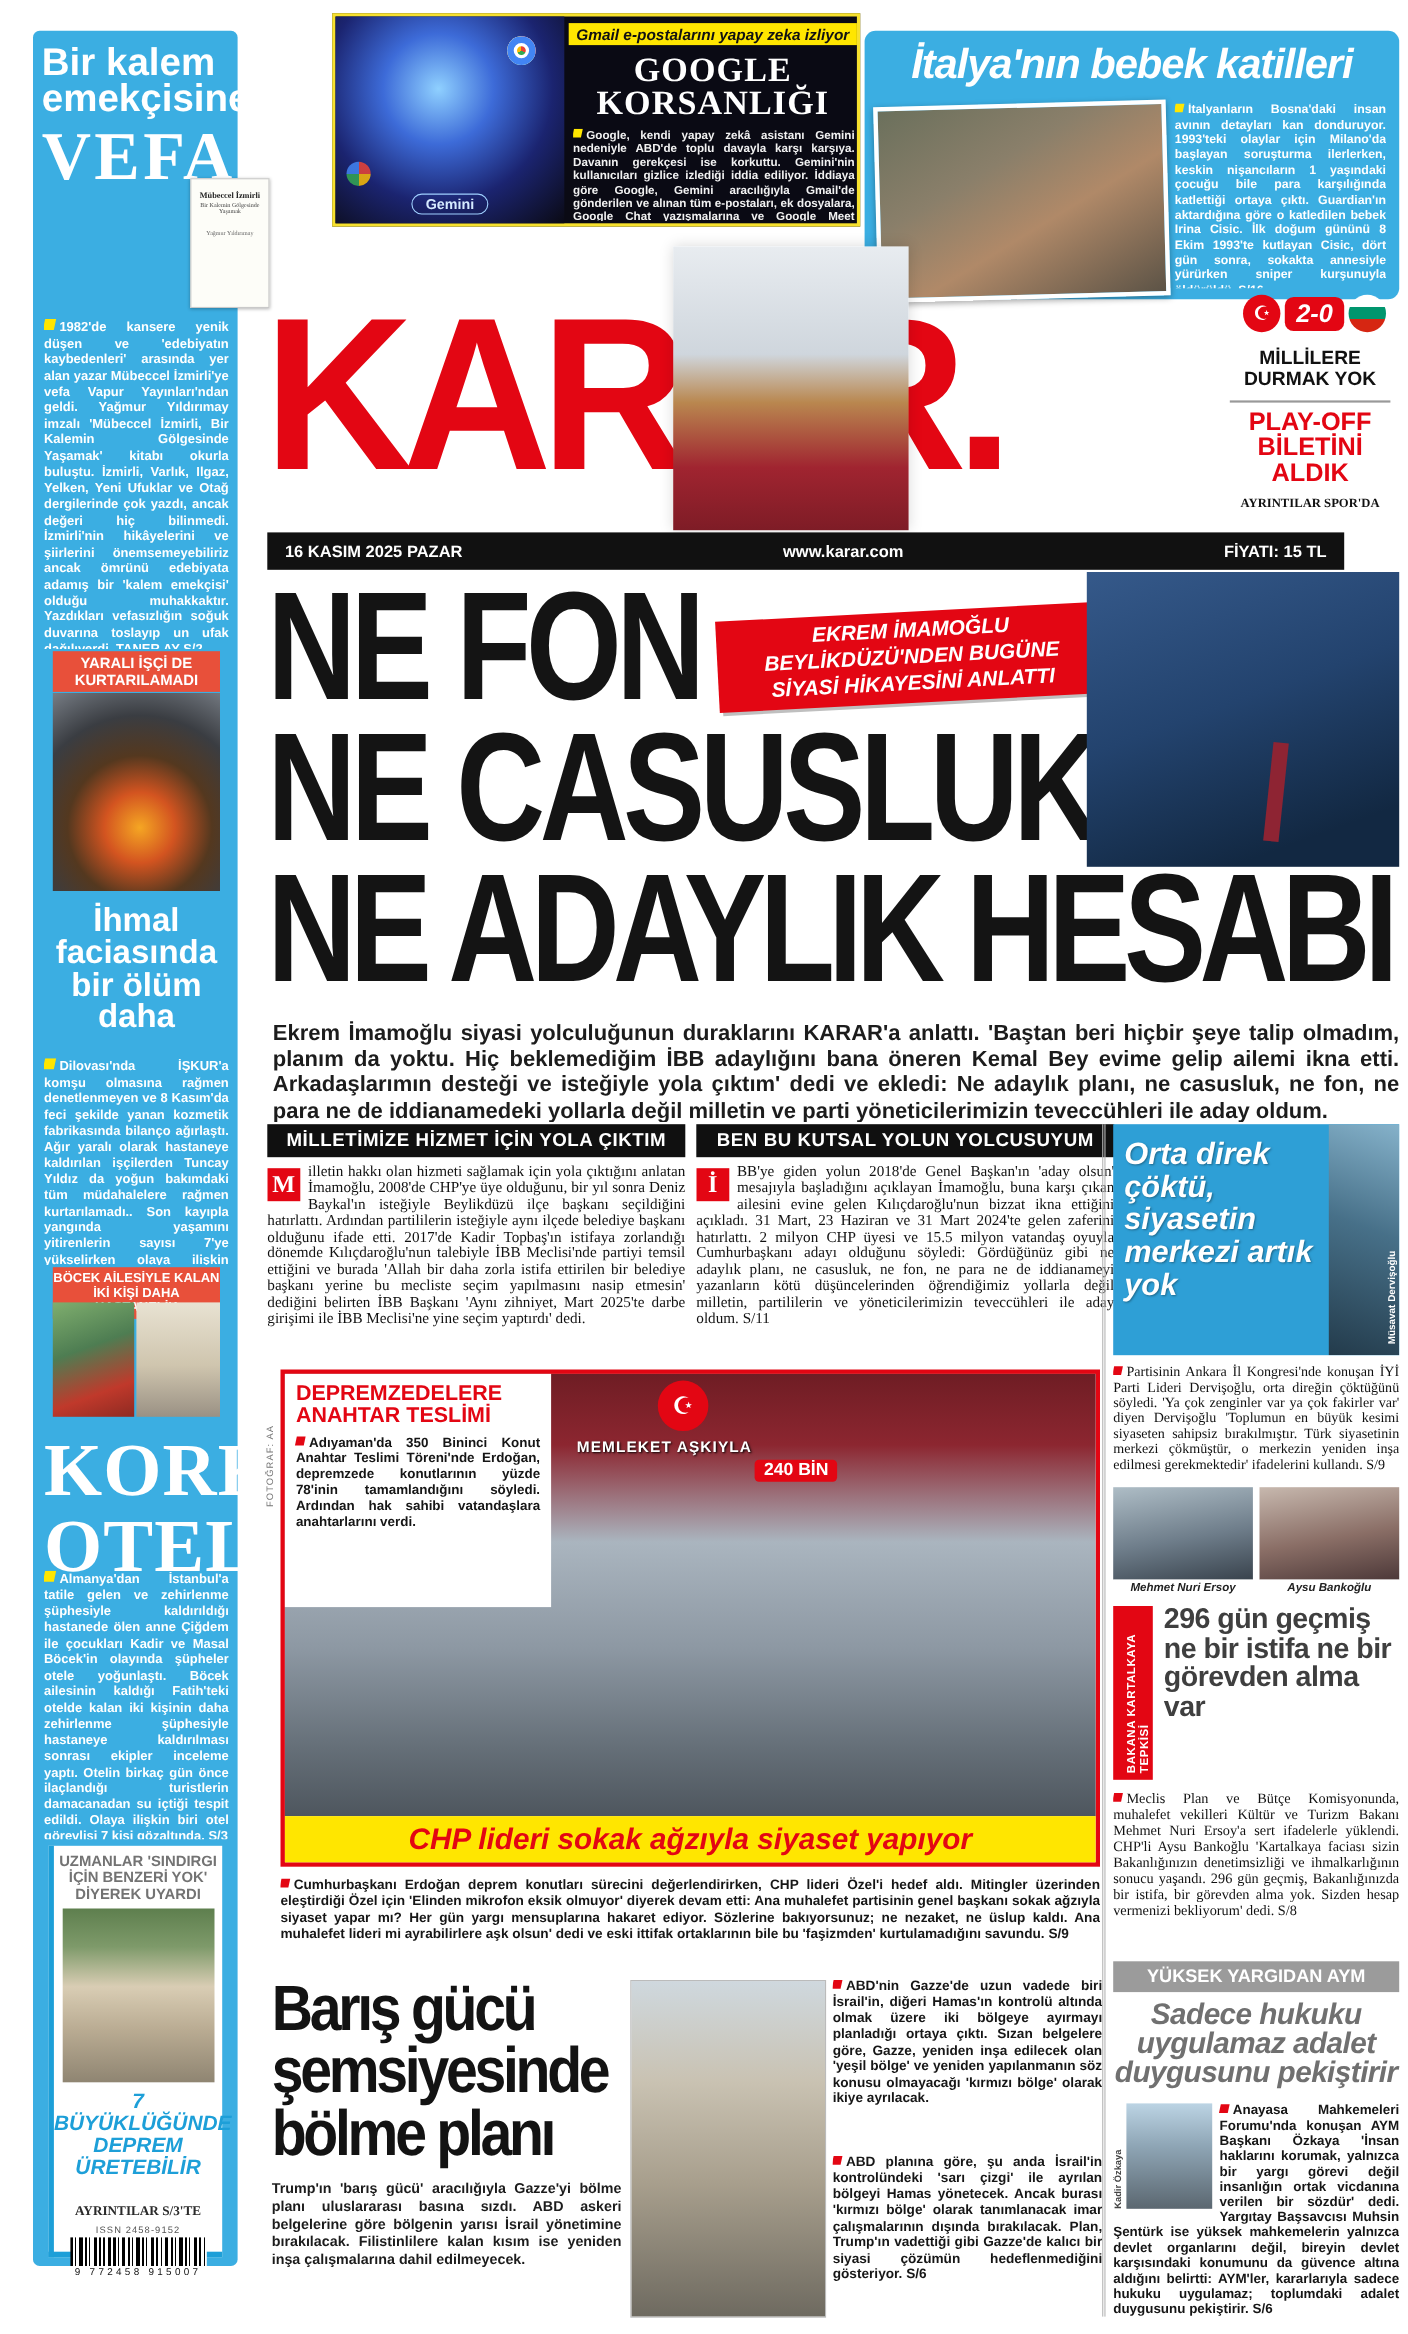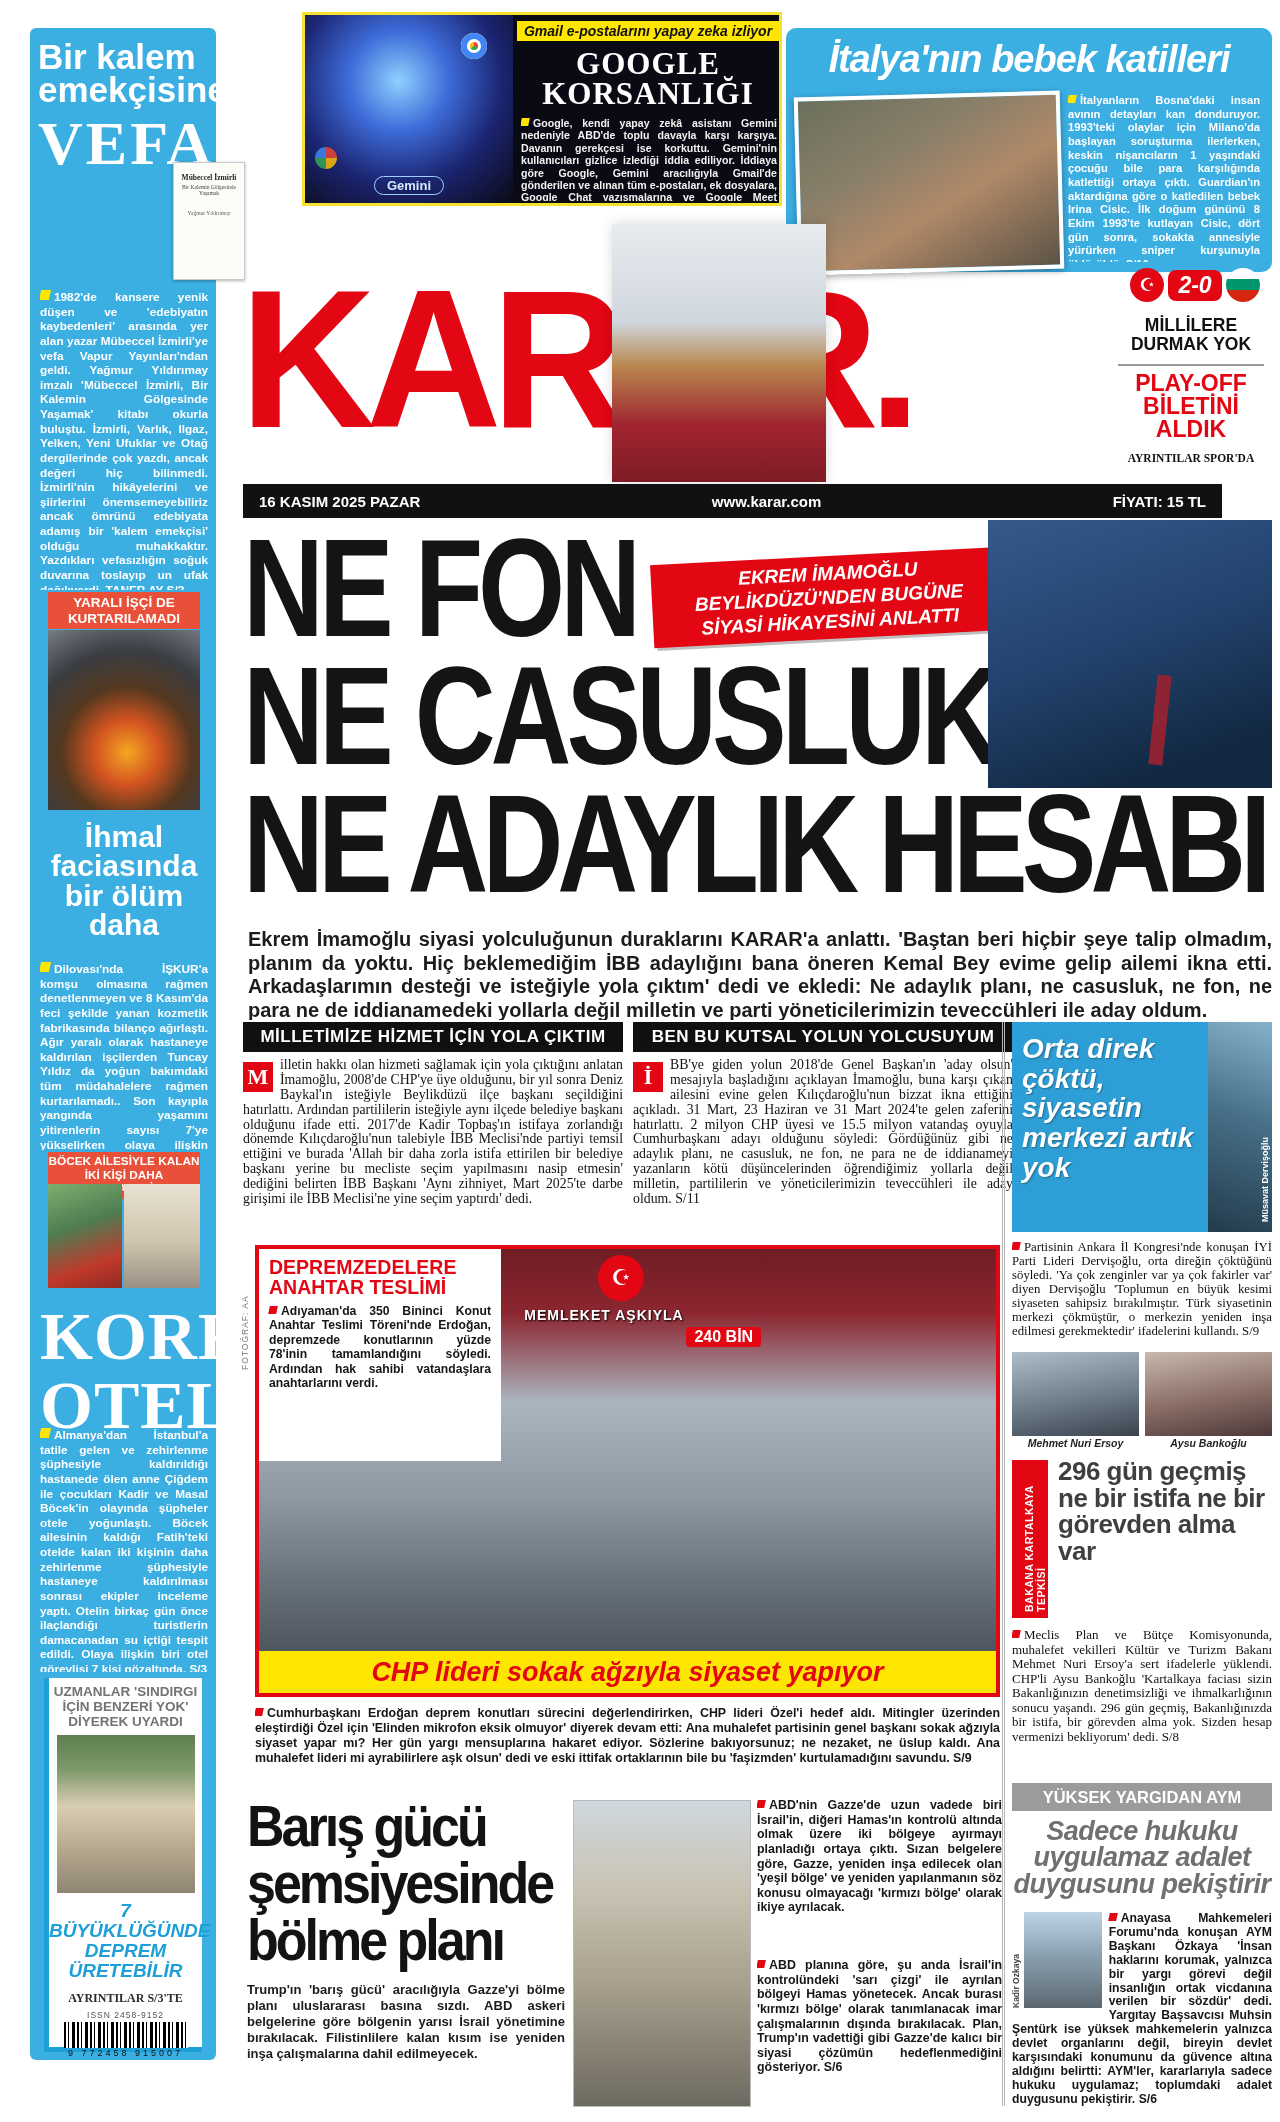--- a/index.html
+++ b/index.html
@@ -75,21 +75,21 @@
   </div>
 
   <div class="abs" style="left:44px;top:1678px;width:158px;height:374px;background:#fff;border-left:5px solid #1D9FD8;border-bottom:5px solid #1D9FD8;box-sizing:border-box;">
     <div class="prel ctr" style="margin-top:6px;font-size:13.5px;font-weight:900;color:#737373;line-height:1.12;">UZMANLAR 'SINDIRGI
 İÇİN BENZERİ YOK'
 DİYEREK UYARDI</div>
     <div style="margin:6px auto 0;width:138px;height:158px;background:linear-gradient(180deg,#5e7f4e 0%,#7e9a6a 22%,#d9cdb4 45%,#b9ab92 70%,#8f8572 100%);"></div>
     <div class="prel ctr" style="margin-top:8px;font-size:19px;font-weight:900;font-style:italic;color:#1D9FD8;line-height:1.05;">7 BÜYÜKLÜĞÜNDE
 DEPREM
 ÜRETEBİLİR</div>
-    <div class="ctr" style="margin-top:10px;font-size:12px;font-weight:900;color:#2b2b2b;font-family:'Liberation Serif',serif;">AYRINTILAR S/3'TE</div>
+    <div class="ctr" style="margin-top:22px;font-size:12px;font-weight:900;color:#2b2b2b;font-family:'Liberation Serif',serif;">AYRINTILAR S/3'TE</div>
     <div class="ctr" style="margin-top:4px;font-size:8.5px;color:#555;letter-spacing:1px;">ISSN 2458-9152</div>
     <div style="margin:2px auto 0;width:124px;height:26px;background:repeating-linear-gradient(90deg,#000 0 2px,#fff 2px 4px,#000 4px 5px,#fff 5px 8px,#000 8px 11px,#fff 11px 13px);"></div>
     <div class="ctr" style="font-size:9px;color:#111;letter-spacing:3px;">9 772458 915007</div>
   </div>
 
   <div class="abs" style="left:302px;top:12px;width:480px;height:194px;background:#0a0a14;border:3px solid #F7E12E;box-sizing:border-box;">
     <div class="abs" style="left:0;top:0;width:208px;height:188px;background:
          radial-gradient(circle at 45% 35%,#8fd0ff 0%,#3d6bd8 30%,#1b2470 62%,#0a0a14 100%);">
       <span style="position:absolute;left:50%;bottom:8px;transform:translateX(-50%);border:1px solid #9fd0ff;border-radius:12px;color:#d5eaff;font-size:13px;font-weight:700;padding:1px 12px;">Gemini</span>
       <span style="position:absolute;left:10px;bottom:34px;width:22px;height:22px;border-radius:50%;

